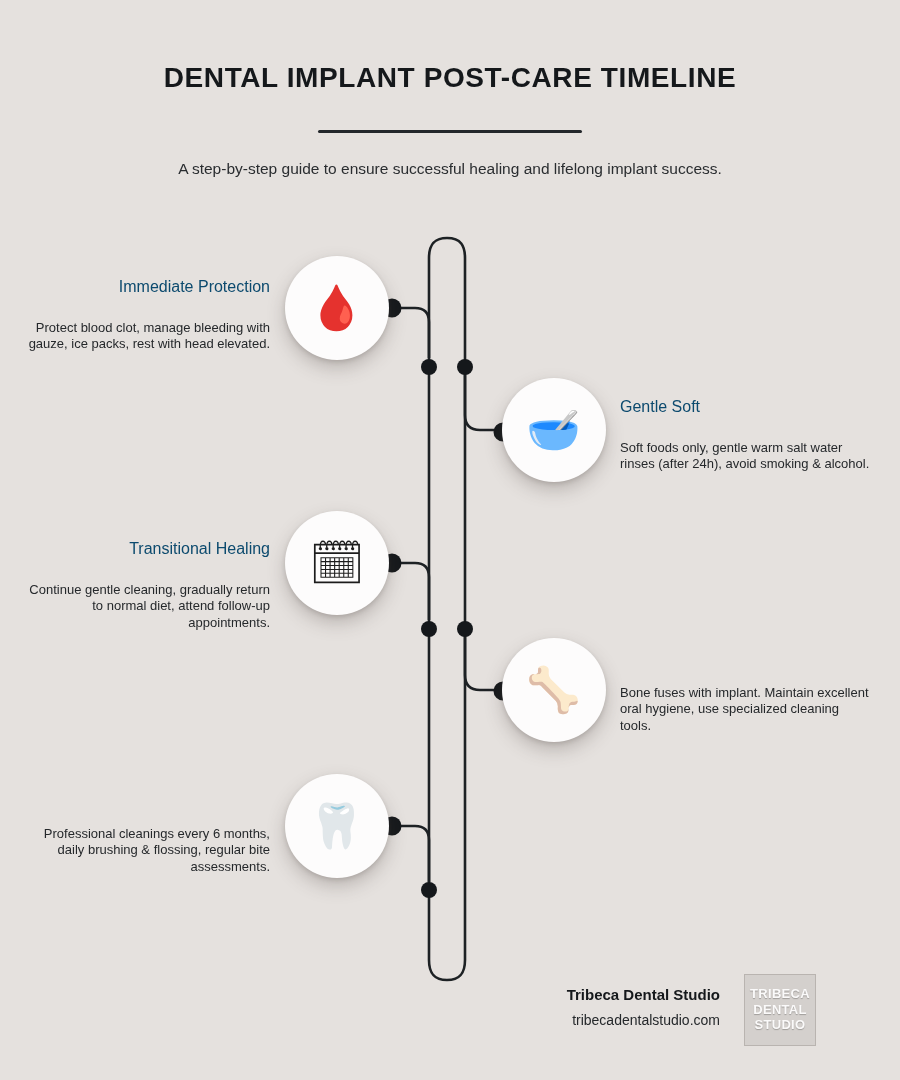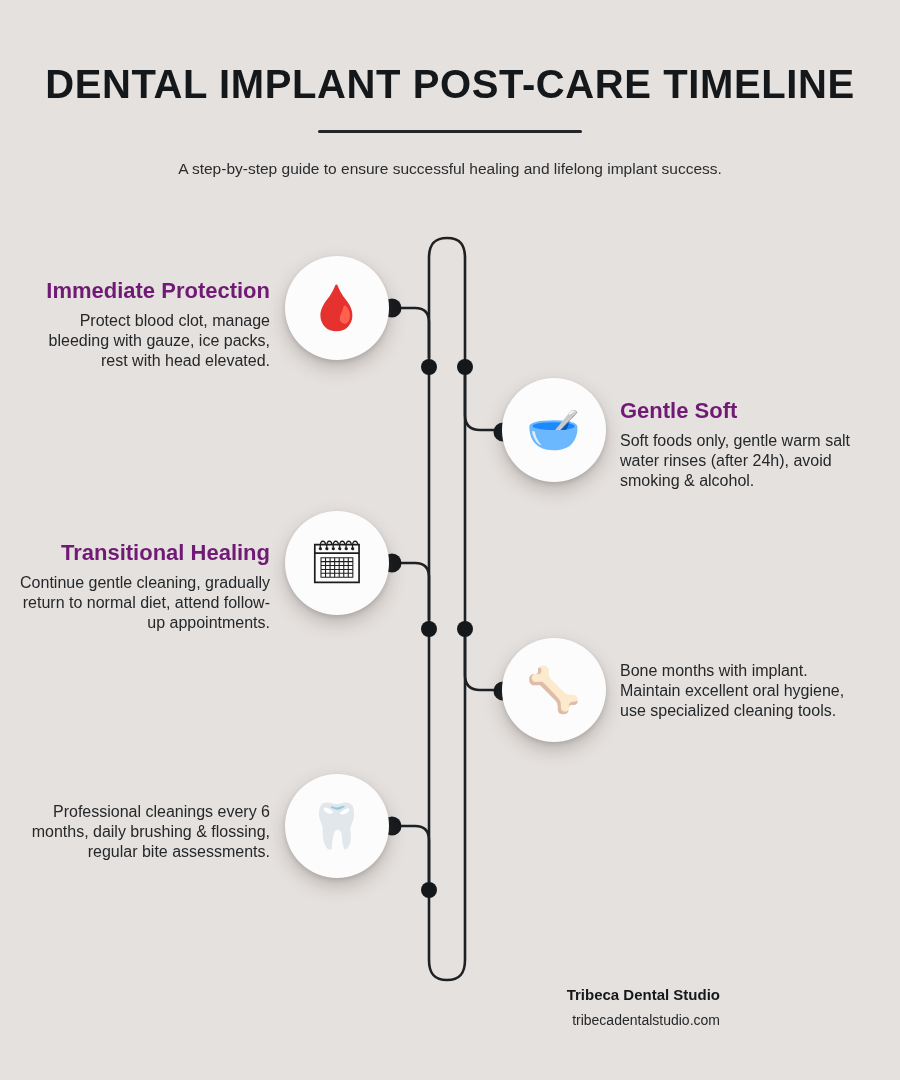--- a/index.html
+++ b/index.html
@@ -18,21 +18,21 @@
     background: #e5e1de;
   }
 
   
   .title {
     position: absolute;
     top: 62px;
     left: 0;
     width: 900px;
     text-align: center;
-    font-size: 40px;
+    font-size: 28px;
     font-weight: bold;
     letter-spacing: 0.6px;
     color: #15181b;
   }
   .title-rule {
     position: absolute;
     top: 130px;
     left: 318px;
     width: 264px;
     height: 3px;
@@ -80,29 +80,30 @@
     position: absolute;
     width: 250px;
     text-align: right;
   }
   .text-right {
     position: absolute;
     width: 250px;
     text-align: left;
   }
   .step-title {
-    font-size: 22px;
-    font-weight: bold;
-    color: #701a75;
+    font-size: 16px;
+    font-weight: normal;
+    color: #0c4a6e;
     margin-bottom: 7px;
   }
   .step-desc {
-    font-size: 16px;
+    font-size: 13px;
     line-height: 1.26;
     color: #25282b;
+    margin-top: 24px;
   }
 
   
   .footer-name {
     position: absolute;
     right: 180px;
     top: 986px;
     font-size: 15px;
     font-weight: bold;
     color: #15181b;
@@ -201,29 +202,34 @@
       <div class="step-title">Transitional Healing</div>
       <div class="step-desc">Continue gentle cleaning, gradually return to normal diet, attend follow-up appointments.</div>
     </div>
   </div>
 
   <div class="step">
     <div class="bubble" style="left:502px; top:638px;">
       <span>🦴</span>
     </div>
     <div class="text-right" style="left:620px; top:661px;">
-      <div class="step-desc">Bone months with implant. Maintain excellent oral hygiene, use specialized cleaning tools.</div>
+      <div class="step-desc">Bone fuses with implant. Maintain excellent oral hygiene, use specialized cleaning tools.</div>
     </div>
   </div>
 
   <div class="step">
     <div class="bubble" style="left:285px; top:774px;">
       <span>🦷</span>
     </div>
     <div class="text-left" style="left:20px; top:802px;">
       <div class="step-desc">Professional cleanings every 6 months, daily brushing &amp; flossing, regular bite assessments.</div>
     </div>
   </div>
 
   <div class="footer-name">Tribeca Dental Studio</div>
   <div class="footer-url">tribecadentalstudio.com</div>
+  <div class="logo">
+    <span>TRIBECA</span>
+    <span>DENTAL</span>
+    <span>STUDIO</span>
+  </div>
 
 </div>
 
 </body></html>

